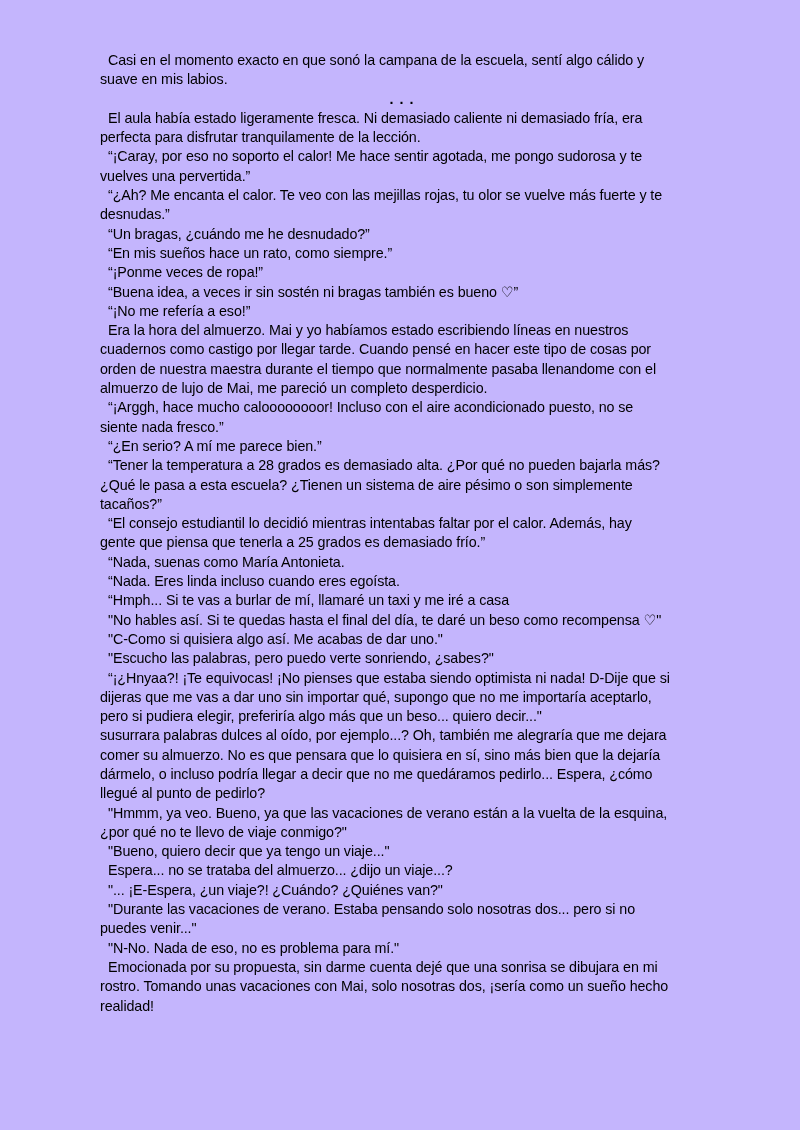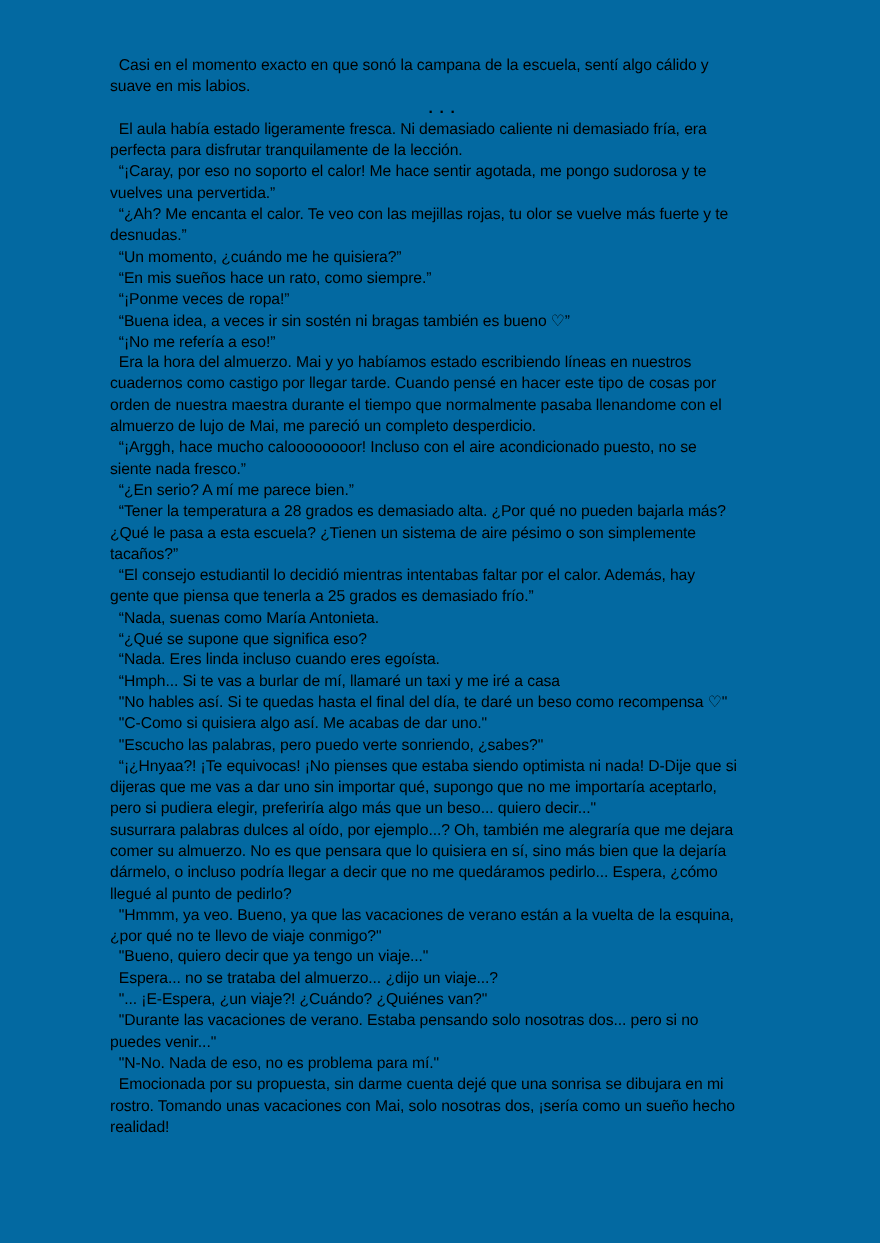--- a/index.html
+++ b/index.html
@@ -9,21 +9,21 @@
   }
   body {
     width: 800px;
     height: 1130px;
     position: relative;
     overflow: hidden;
   }
   .page {
     position: absolute;
     inset: 0;
-    background: #0369a1;
+    background: #c4b5fd;
   }
   .text-column {
     position: absolute;
     left: 100px;
     top: 51px;
     width: 604px;
     font-family: "Liberation Sans", sans-serif;
     font-size: 14.3px;
     line-height: 19.3px;
     color: #000000;
@@ -52,39 +52,38 @@
   <div class="text-column" id="text-column">
       <div class="line indent">Casi en el momento exacto en que sonó la campana de la escuela, sentí algo cálido y</div>
       <div class="line flush">suave en mis labios.</div>
       <div class="line center">. . .</div>
       <div class="line indent">El aula había estado ligeramente fresca. Ni demasiado caliente ni demasiado fría, era</div>
       <div class="line flush">perfecta para disfrutar tranquilamente de la lección.</div>
       <div class="line indent">“¡Caray, por eso no soporto el calor! Me hace sentir agotada, me pongo sudorosa y te</div>
       <div class="line flush">vuelves una pervertida.”</div>
       <div class="line indent">“¿Ah? Me encanta el calor. Te veo con las mejillas rojas, tu olor se vuelve más fuerte y te</div>
       <div class="line flush">desnudas.”</div>
-      <div class="line indent">“Un momento, ¿cuándo me he quisiera?”</div>
+      <div class="line indent">“Un bragas, ¿cuándo me he desnudado?”</div>
       <div class="line indent">“En mis sueños hace un rato, como siempre.”</div>
       <div class="line indent">“¡Ponme veces de ropa!”</div>
       <div class="line indent">“Buena idea, a veces ir sin sostén ni bragas también es bueno ♡”</div>
       <div class="line indent">“¡No me refería a eso!”</div>
       <div class="line indent">Era la hora del almuerzo. Mai y yo habíamos estado escribiendo líneas en nuestros</div>
       <div class="line flush">cuadernos como castigo por llegar tarde. Cuando pensé en hacer este tipo de cosas por</div>
       <div class="line flush">orden de nuestra maestra durante el tiempo que normalmente pasaba llenandome con el</div>
       <div class="line flush">almuerzo de lujo de Mai, me pareció un completo desperdicio.</div>
       <div class="line indent">“¡Arggh, hace mucho caloooooooor! Incluso con el aire acondicionado puesto, no se</div>
       <div class="line flush">siente nada fresco.”</div>
       <div class="line indent">“¿En serio? A mí me parece bien.”</div>
       <div class="line indent">“Tener la temperatura a 28 grados es demasiado alta. ¿Por qué no pueden bajarla más?</div>
       <div class="line flush">¿Qué le pasa a esta escuela? ¿Tienen un sistema de aire pésimo o son simplemente</div>
       <div class="line flush">tacaños?”</div>
       <div class="line indent">“El consejo estudiantil lo decidió mientras intentabas faltar por el calor. Además, hay</div>
       <div class="line flush">gente que piensa que tenerla a 25 grados es demasiado frío.”</div>
       <div class="line indent">“Nada, suenas como María Antonieta.</div>
-      <div class="line indent">“¿Qué se supone que significa eso?</div>
       <div class="line indent">“Nada. Eres linda incluso cuando eres egoísta.</div>
       <div class="line indent">“Hmph... Si te vas a burlar de mí, llamaré un taxi y me iré a casa</div>
       <div class="line indent">"No hables así. Si te quedas hasta el final del día, te daré un beso como recompensa ♡"</div>
       <div class="line indent">"C-Como si quisiera algo así. Me acabas de dar uno."</div>
       <div class="line indent">"Escucho las palabras, pero puedo verte sonriendo, ¿sabes?"</div>
       <div class="line indent">“¡¿Hnyaa?! ¡Te equivocas! ¡No pienses que estaba siendo optimista ni nada! D-Dije que si</div>
       <div class="line flush">dijeras que me vas a dar uno sin importar qué, supongo que no me importaría aceptarlo,</div>
       <div class="line flush">pero si pudiera elegir, preferiría algo más que un beso... quiero decir..."</div>
       <div class="line flush">susurrara palabras dulces al oído, por ejemplo...? Oh, también me alegraría que me dejara</div>
       <div class="line flush">comer su almuerzo. No es que pensara que lo quisiera en sí, sino más bien que la dejaría</div>

